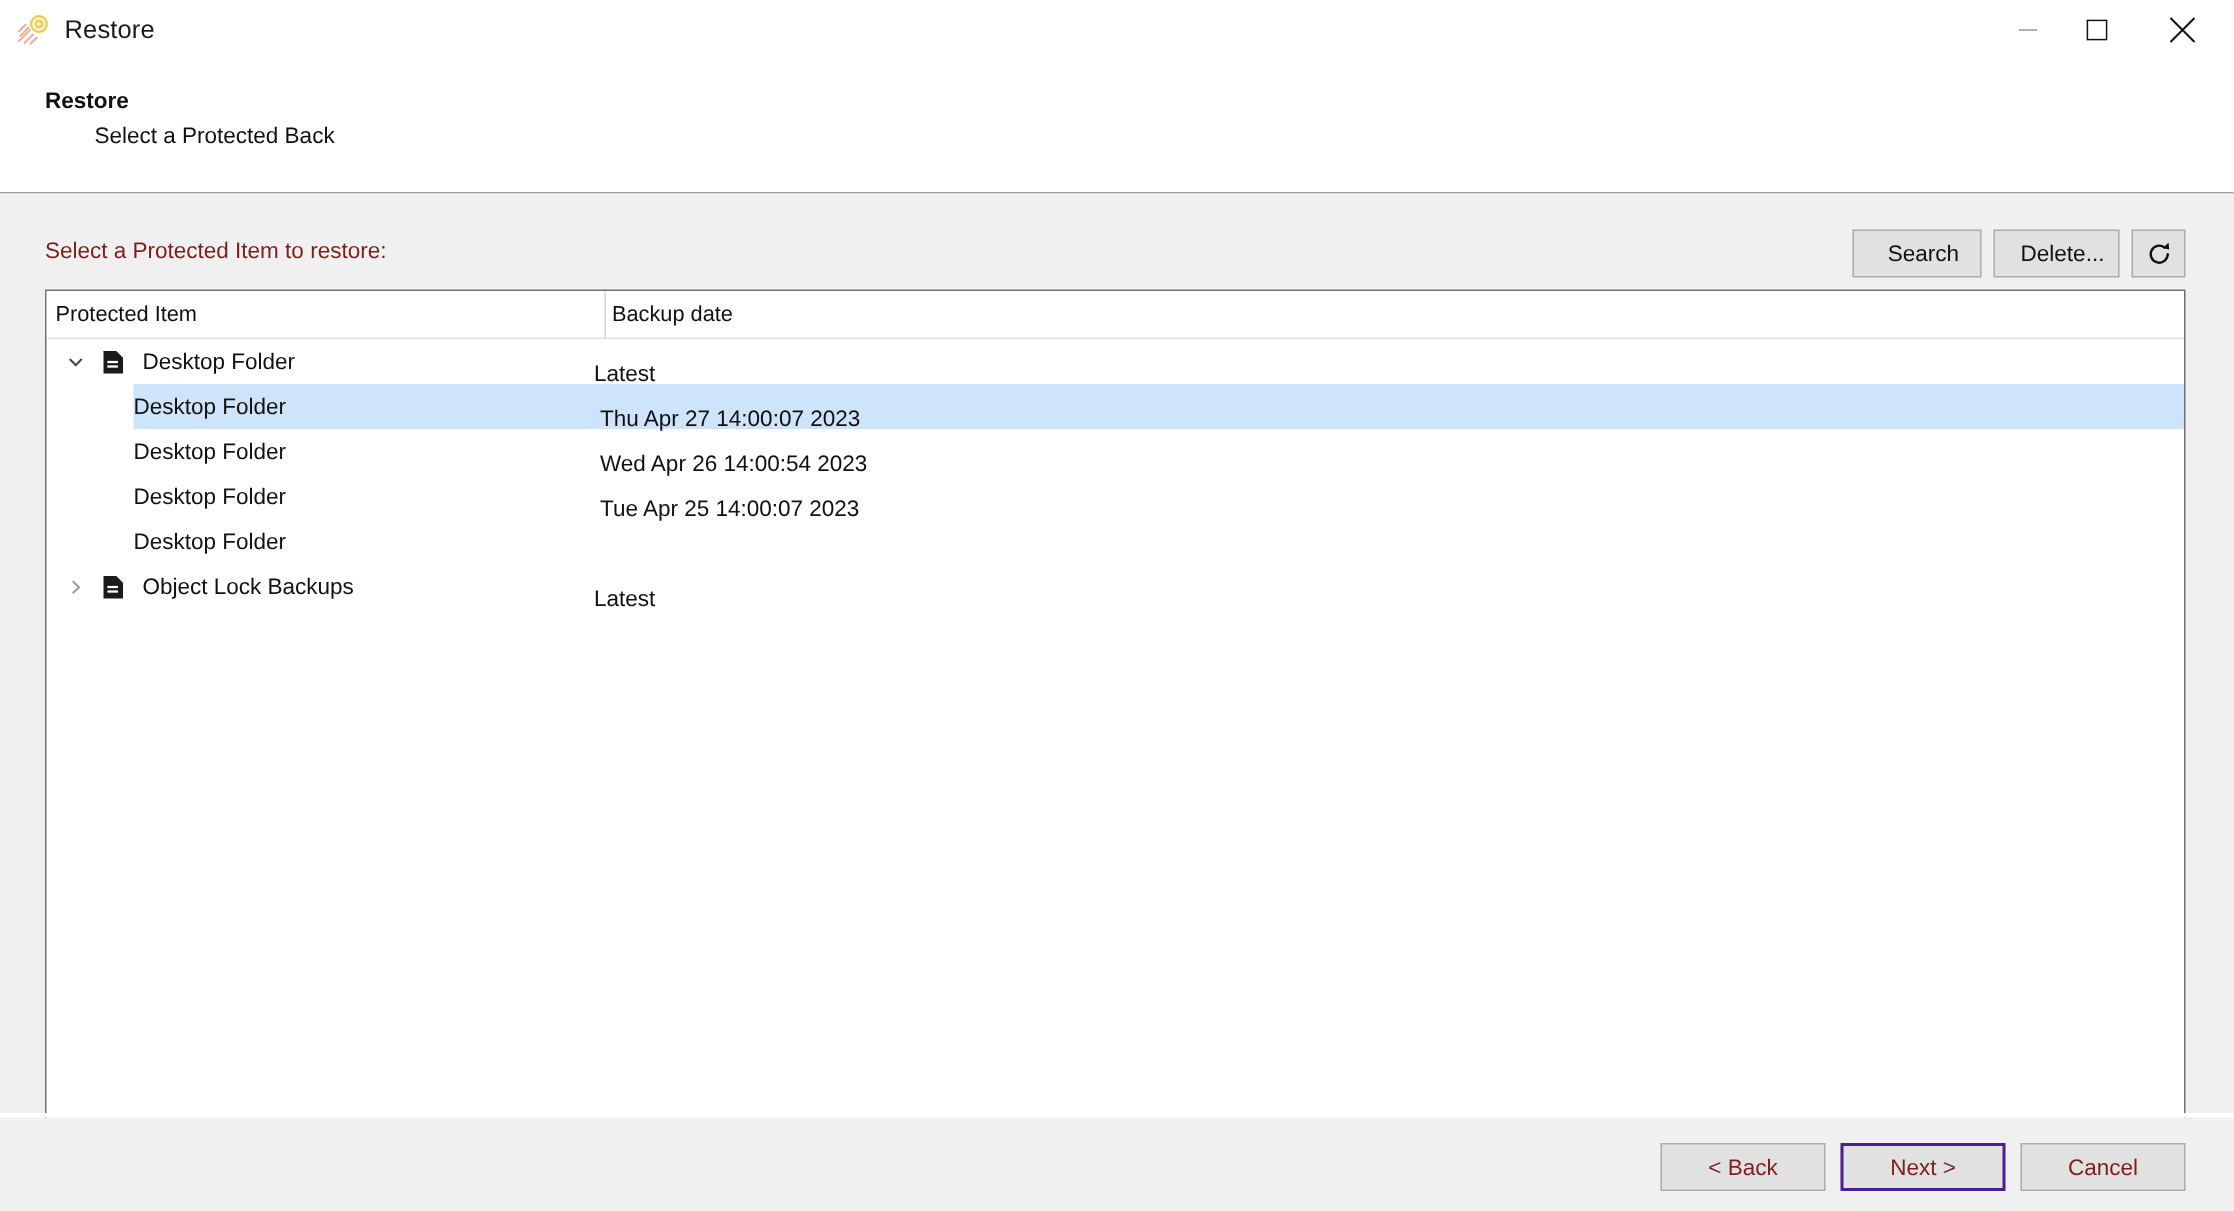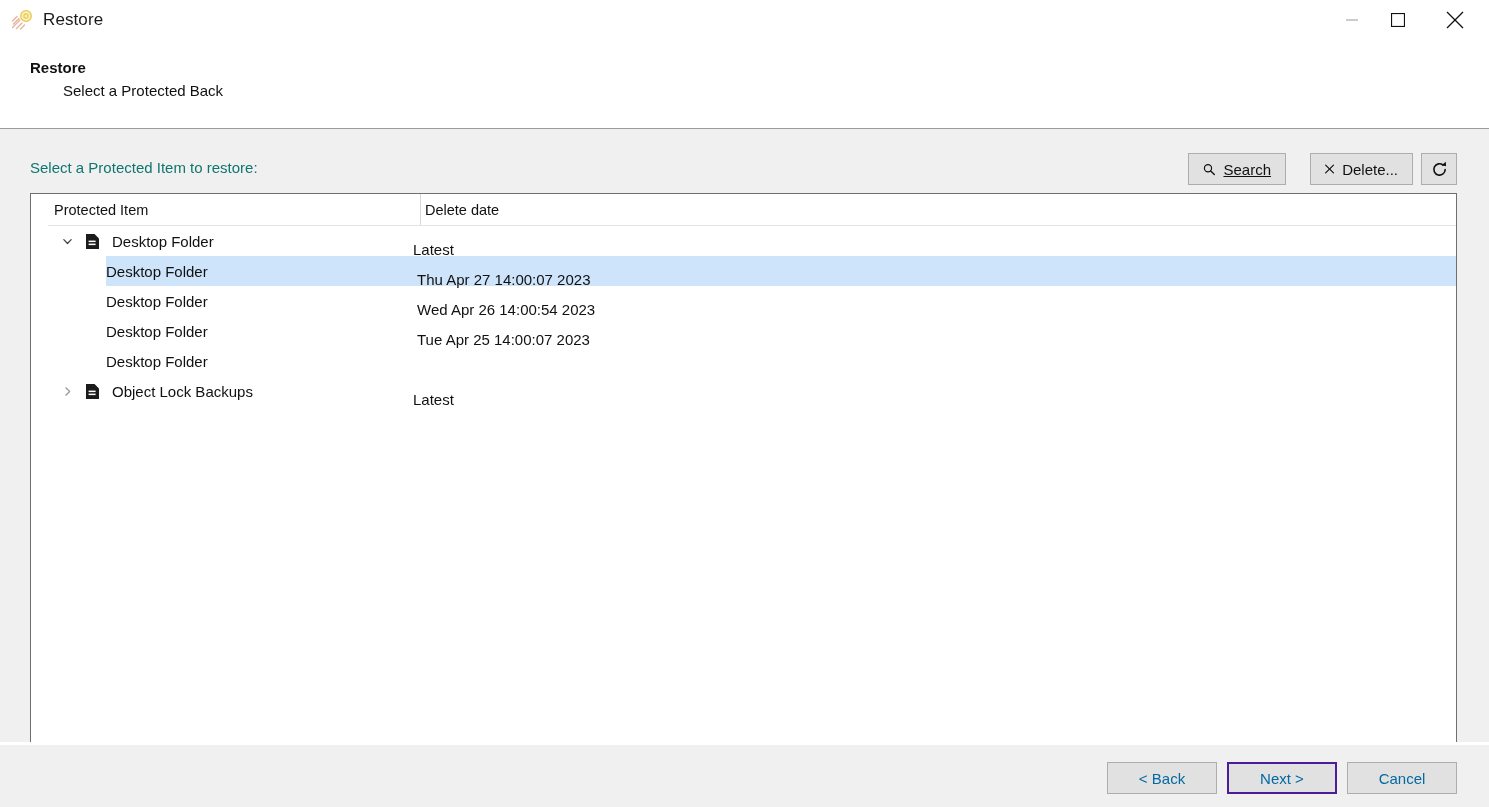--- a/index.html
+++ b/index.html
@@ -90,21 +90,21 @@
     position: absolute;
     left: 0; top: 129px;
     width: 1489px;
     height: 613px;
     background: #f0f0f0;
   }
   .select-label {
     position: absolute;
     left: 30px; top: 30px;
     font-size: 15px;
-    color: #0f766e;
+    color: #7f1d1d;
   }
 
   
   .toolbar {
     position: absolute;
     right: 32px; top: 24px;
     display: flex;
     align-items: center;
     gap: 8px;
   }
@@ -115,35 +115,34 @@
     display: flex;
     align-items: center;
     justify-content: center;
     gap: 8px;
     font-size: 15px;
     color: #111;
     font-family: "Liberation Sans", sans-serif;
     padding: 0 14px;
     box-sizing: border-box;
   }
-  .tb-btn.search { width: 98px; text-decoration: underline; }
-  .tb-btn.delete { width: 103px; margin-left: 16px; }
+  .tb-btn.search { width: 86px; }
+  .tb-btn.delete { width: 84px; }
   .tb-btn.refresh { width: 36px; padding: 0; }
 
   
   .listbox {
     position: absolute;
     left: 30px; top: 64px;
     width: 1427px;
     height: 607px;
     background: #ffffff;
     border: 1px solid #6e6e73;
     box-sizing: border-box;
     overflow: hidden;
-    padding-left: 17px;
   }
   .list-header {
     height: 32px;
     display: flex;
     align-items: center;
     position: relative;
     background: #ffffff;
   }
   .list-header .col {
     font-size: 14.5px;
@@ -236,21 +235,21 @@
     right: 32px; top: 17px;
     display: flex;
     gap: 10px;
   }
   .ft-btn {
     width: 110px;
     height: 32px;
     background: #e1e1e1;
     border: 1px solid #adadad;
     font-size: 15px;
-    color: #0369a1;
+    color: #7f1d1d;
     font-family: "Liberation Sans", sans-serif;
     display: flex;
     align-items: center;
     justify-content: center;
     box-sizing: border-box;
   }
   .ft-btn.default {
     border: 2px solid #4c1d95;
   }
 </style>
@@ -320,21 +319,21 @@
       <svg width="17" height="17" viewBox="0 0 18 18">
         <path d="M15 9 A6 6 0 1 1 12.8 4.3" fill="none" stroke="#111" stroke-width="1.7" stroke-linecap="round"></path>
         <polygon points="15.6,0.8 16,5.6 11.3,4.6" fill="#111"></polygon>
       </svg>
     </div>
   </div>
 
   <div class="listbox">
     <div class="list-header">
       <div class="col col-item">Protected Item</div>
-      <div class="col col-date">Delete date</div>
+      <div class="col col-date">Backup date</div>
       <div class="hdr-divider"></div>
       <div class="hdr-bottom"></div>
     </div>
 
     <div class="row parent">
       <span class="twisty">
         <svg width="11" height="11" viewBox="0 0 12 12">
           <polyline points="2,4 6,8.2 10,4" fill="none" stroke="#444" stroke-width="1.4" stroke-linecap="round" stroke-linejoin="round"></polyline>
         </svg>
       </span>

